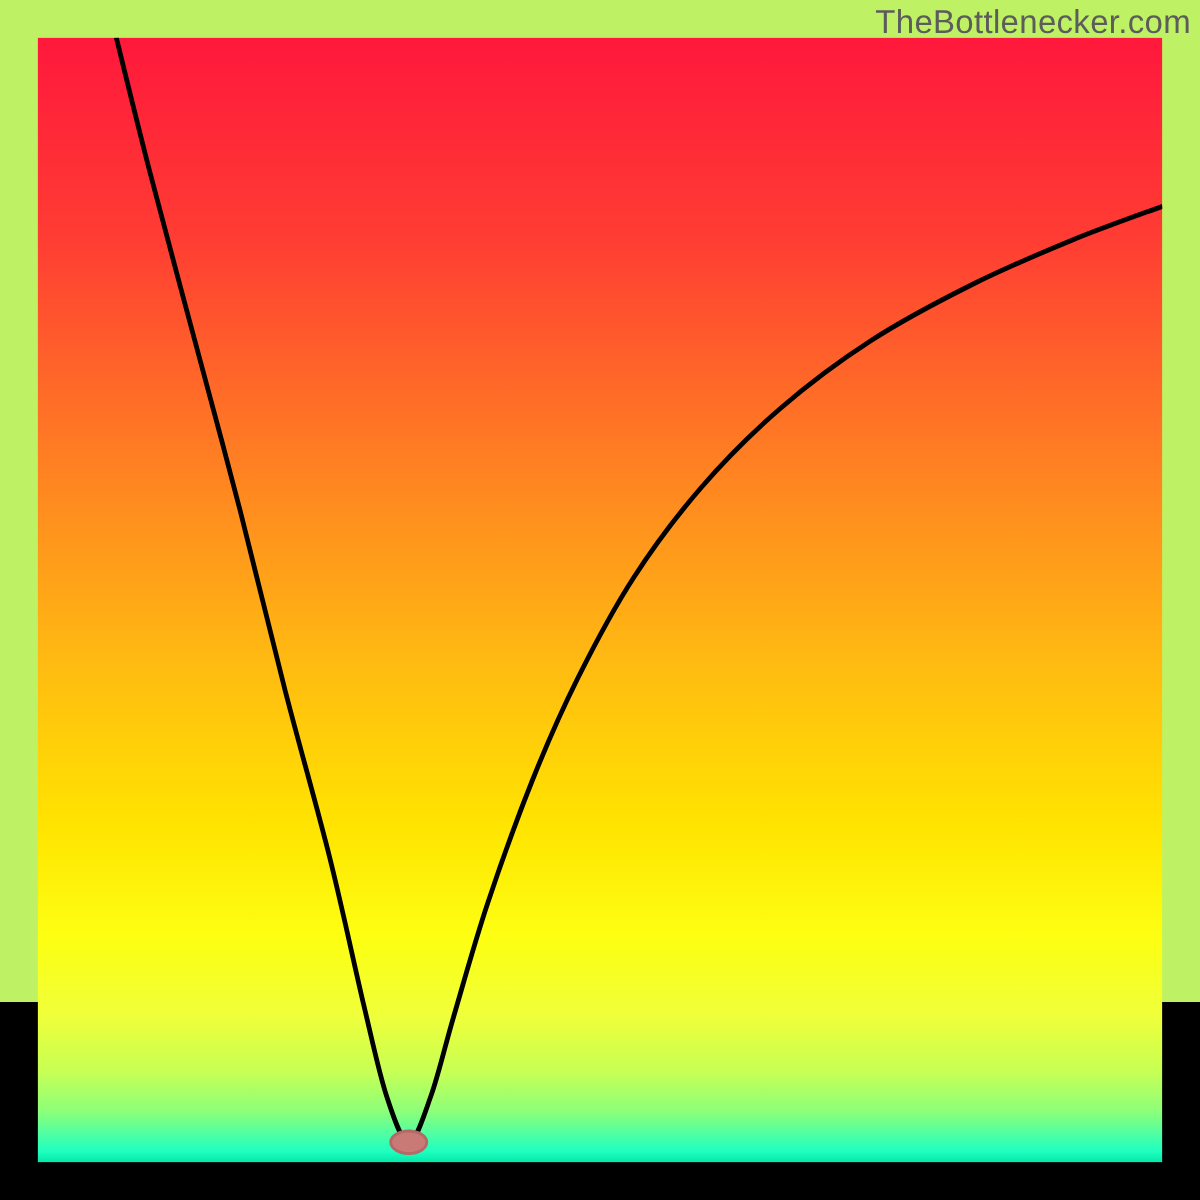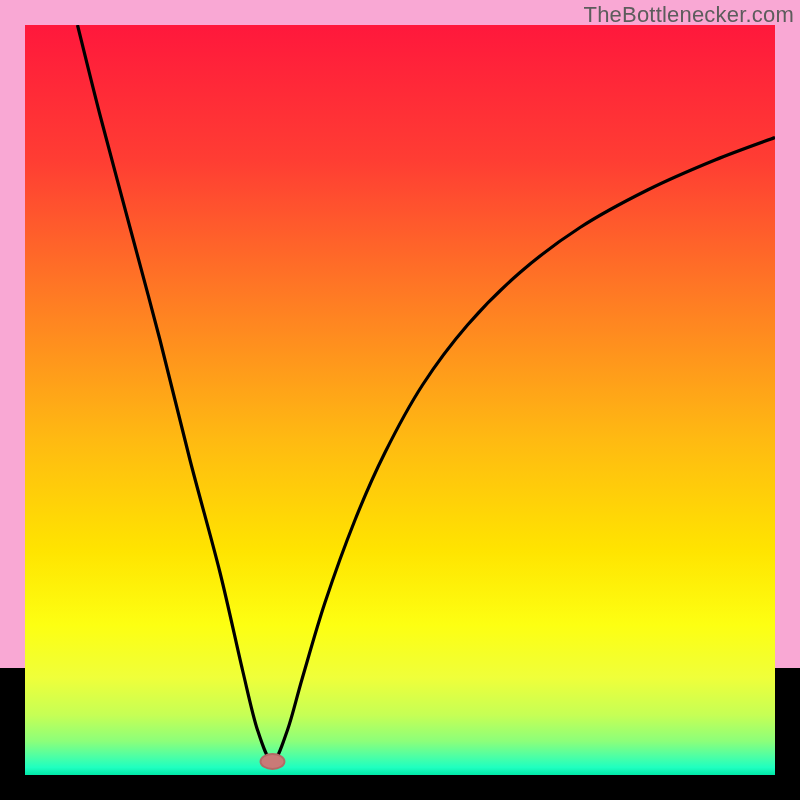--- a/index.html
+++ b/index.html
@@ -9,21 +9,21 @@
     height: 800px;
     overflow: hidden;
     background: #000;
     font-family: Arial, Helvetica, sans-serif;
   }
   .frame {
     position: absolute;
     top: 0; left: 0;
     width: 800px;
     height: 668px;
-    background: #f9a8d4;
+    background: #bef264;
   }
   .plot-area {
     position: absolute;
     left: 25px;
     top: 25px;
     width: 750px;
     height: 750px;
     overflow: hidden;
   }
   .plot-svg {

